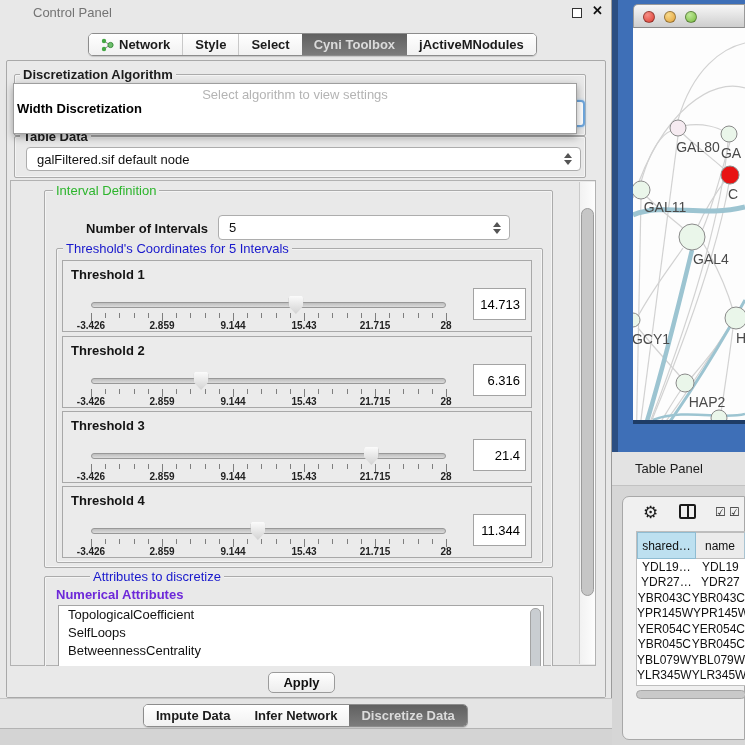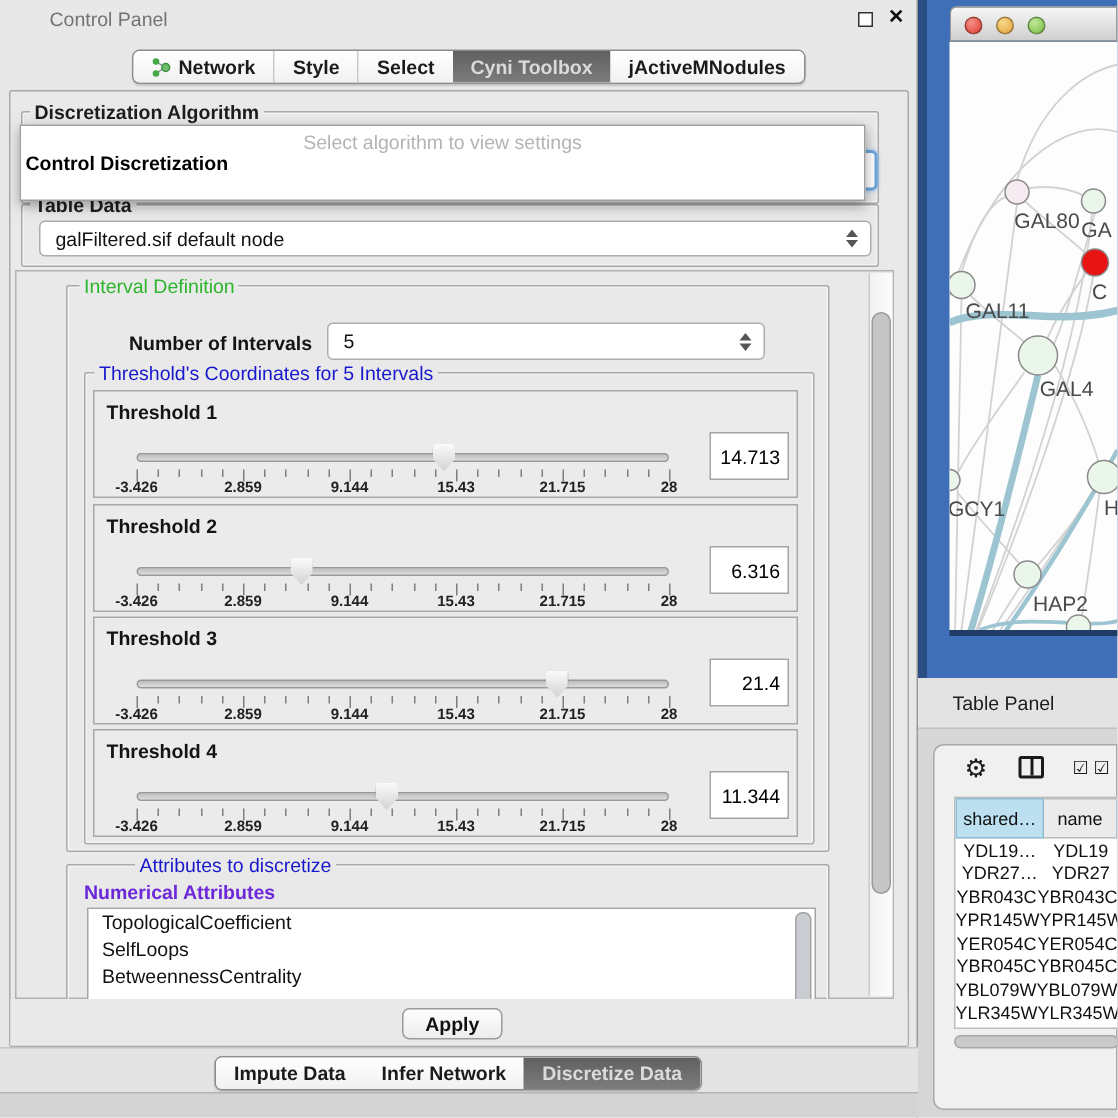--- a/index.html
+++ b/index.html
@@ -421,21 +421,21 @@
         <span>Infer Network</span>
       </div>
       <div class="seg selected">
         <span>Discretize Data</span>
       </div>
     </div>
     <div id="bottom-strip"></div>
 
     <div id="algo-popup">
       <div class="hint">Select algorithm to view settings</div>
-      <div class="opt b">Control Discretization</div>
+      <div class="opt b">Width Discretization</div>
     </div>
   </div>
 
   <div id="right-area">
     <div id="net-bg"></div>
 
     <div id="mac-titlebar">
       <span class="tl" id="tl-red"></span>
       <span class="tl" id="tl-yellow"></span>
       <span class="tl" id="tl-green"></span>

